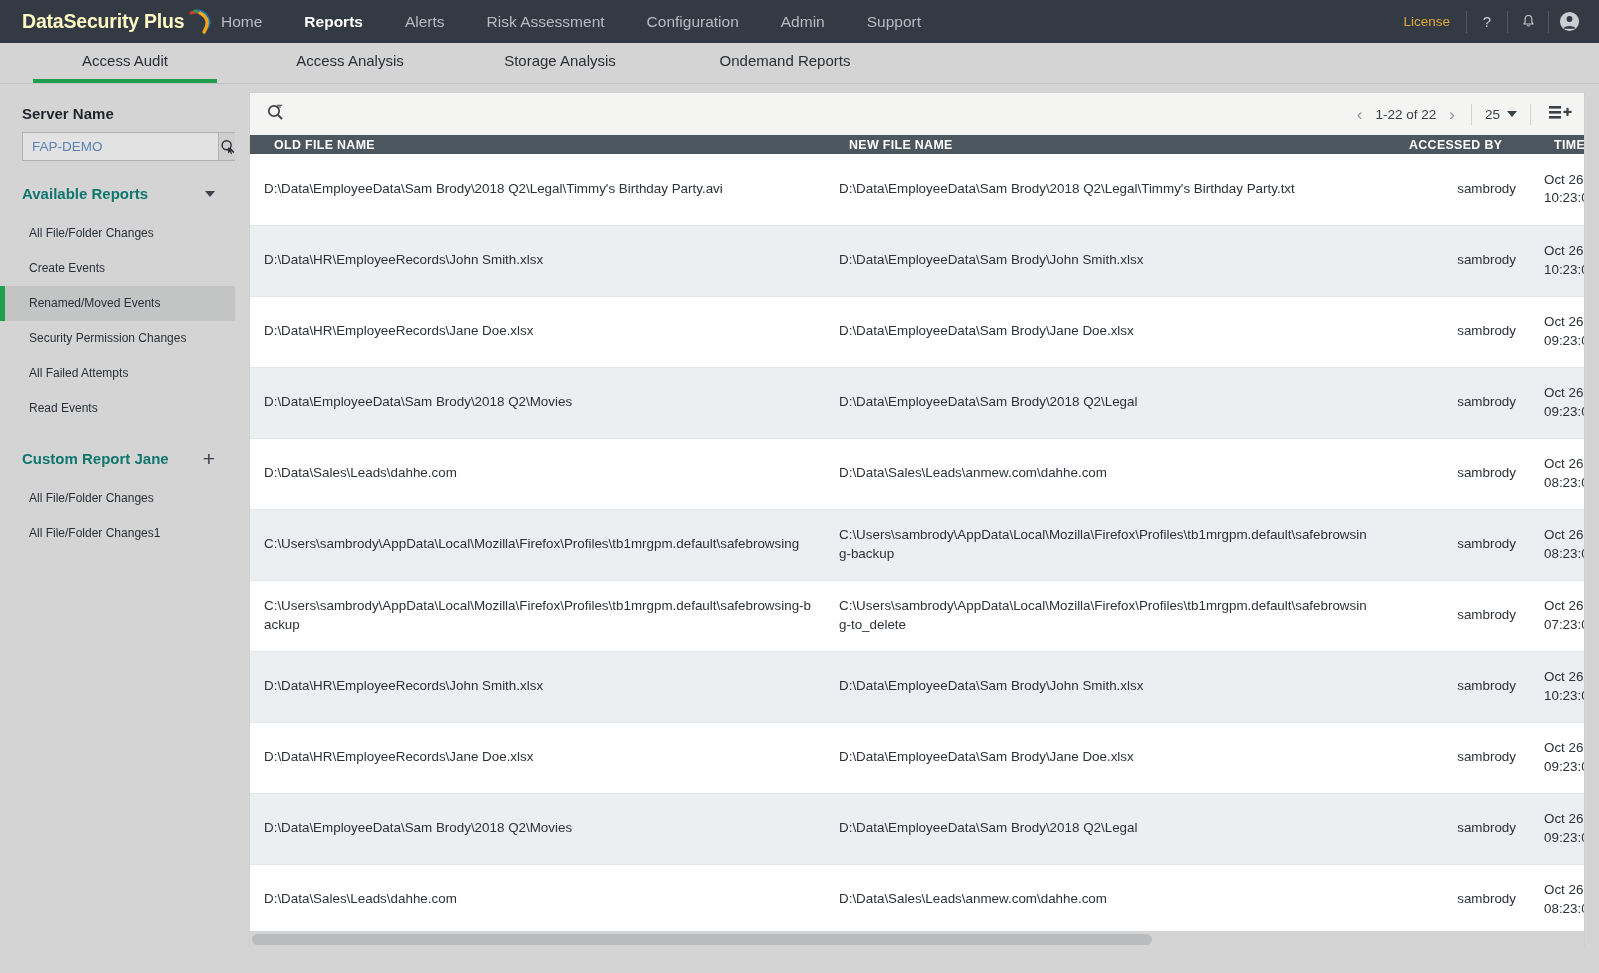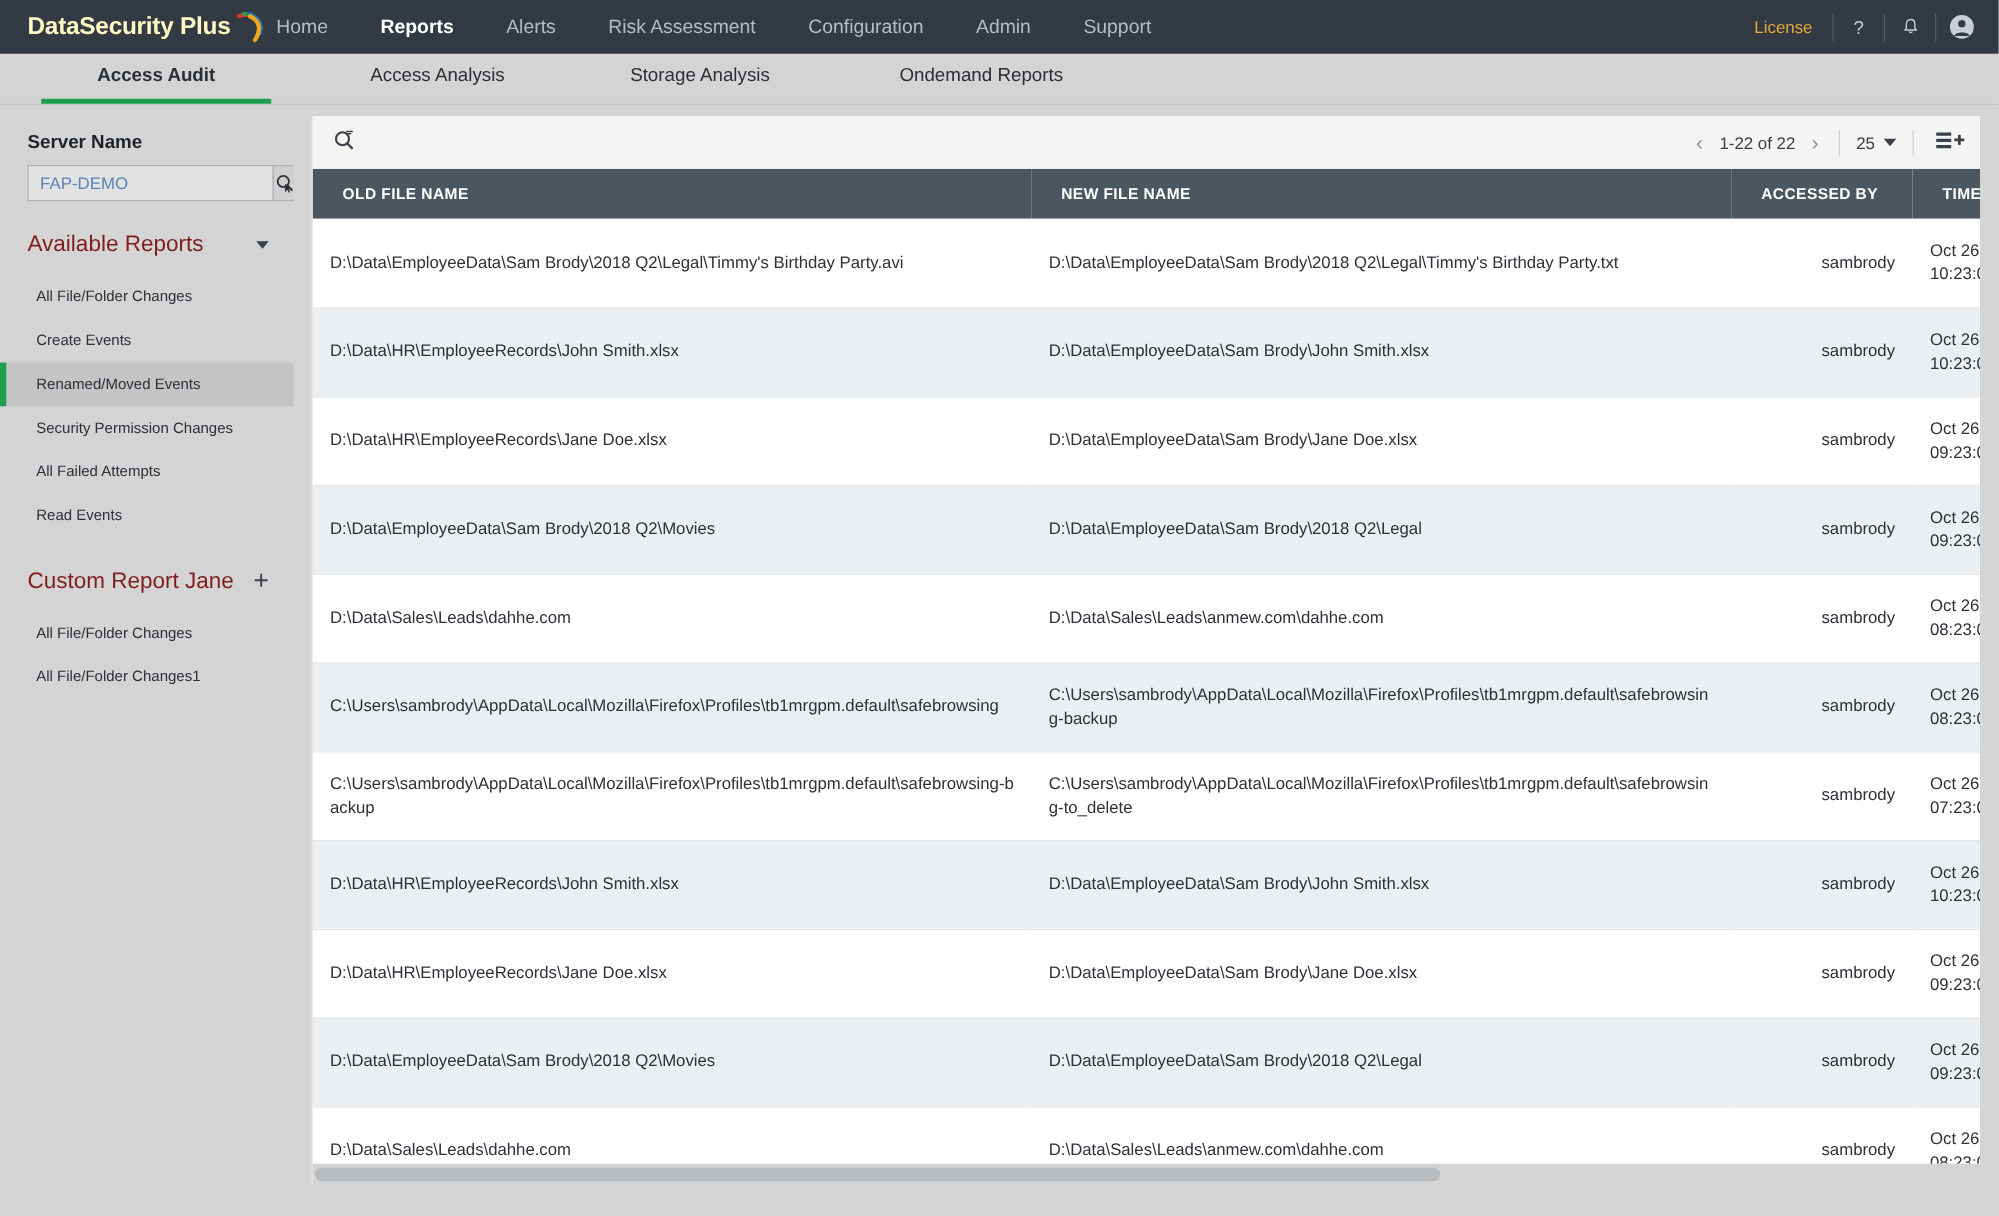--- a/index.html
+++ b/index.html
@@ -58,21 +58,21 @@
   }
   .subtab {
     height: 41px; line-height: 38px; position: relative;
     font-size: 15px; color: #2a2f36; cursor: pointer;
     text-align: center;
   }
   .subtab.w1 { width: 250px; }
   .subtab.w2 { width: 200px; }
   .subtab.w3 { width: 220px; }
   .subtab.w4 { width: 230px; }
-  .subtab.active { font-weight: bold; }
+  .subtab.active { font-weight: normal; }
   .subtab.active::after {
     content: ""; position: absolute; left: 33px; right: 33px; bottom: 0;
     height: 4px; background: #1f9e4e;
   }
 
   
   .body-wrap { display: flex; height: 889px; width: 100%; }
 
   
   .sidebar {
@@ -93,21 +93,21 @@
   .server-btn {
     width: 29px; height: 29px; background: #cfcfcf;
     border: 1px solid #aeb2b6; display: flex;
     align-items: center; justify-content: center; cursor: pointer;
     position: relative;
   }
   .sec-head {
     display: flex; align-items: center; justify-content: space-between;
     padding: 24px 20px 14px 22px;
   }
-  .sec-head .t { font-size: 18px; font-weight: normal; color: #7f1d1d; }
+  .sec-head .t { font-size: 15px; font-weight: bold; color: #0f766e; }
   .caret-d {
     width: 0; height: 0; border-left: 5px solid transparent;
     border-right: 5px solid transparent; border-top: 6px solid #3c424a;
     cursor: pointer;
   }
   .plus-btn {
     font-size: 21px; color: #3c424a; line-height: 14px;
     cursor: pointer; font-weight: 300;
   }
   .side-item {
@@ -162,21 +162,21 @@
   .colsettings { width: 26px; height: 22px; cursor: pointer; margin-left: 4px; }
 
   
   .tblscroll { flex: 1; overflow: hidden; position: relative; }
   table.grid {
     width: 1550px; border-collapse: collapse; table-layout: fixed;
   }
   table.grid thead th {
     background: #4b565f; color: #ffffff;
     font-size: 12.4px; font-weight: bold; letter-spacing: 0.35px;
-    height: 40px; text-align: left; padding: 0 24px;
+    height: 19px; text-align: left; padding: 0 24px;
     white-space: nowrap;
   }
   .c-old  { width: 575px; }
   .c-new  { width: 560px; }
   .c-by   { width: 145px; }
   .c-time { width: 270px; }
   th.c-by, td.c-by { text-align: right; padding-right: 22px; }
   th.c-time, td.c-time { text-align: left; padding-left: 20px; }
 
   table.grid tbody td {

